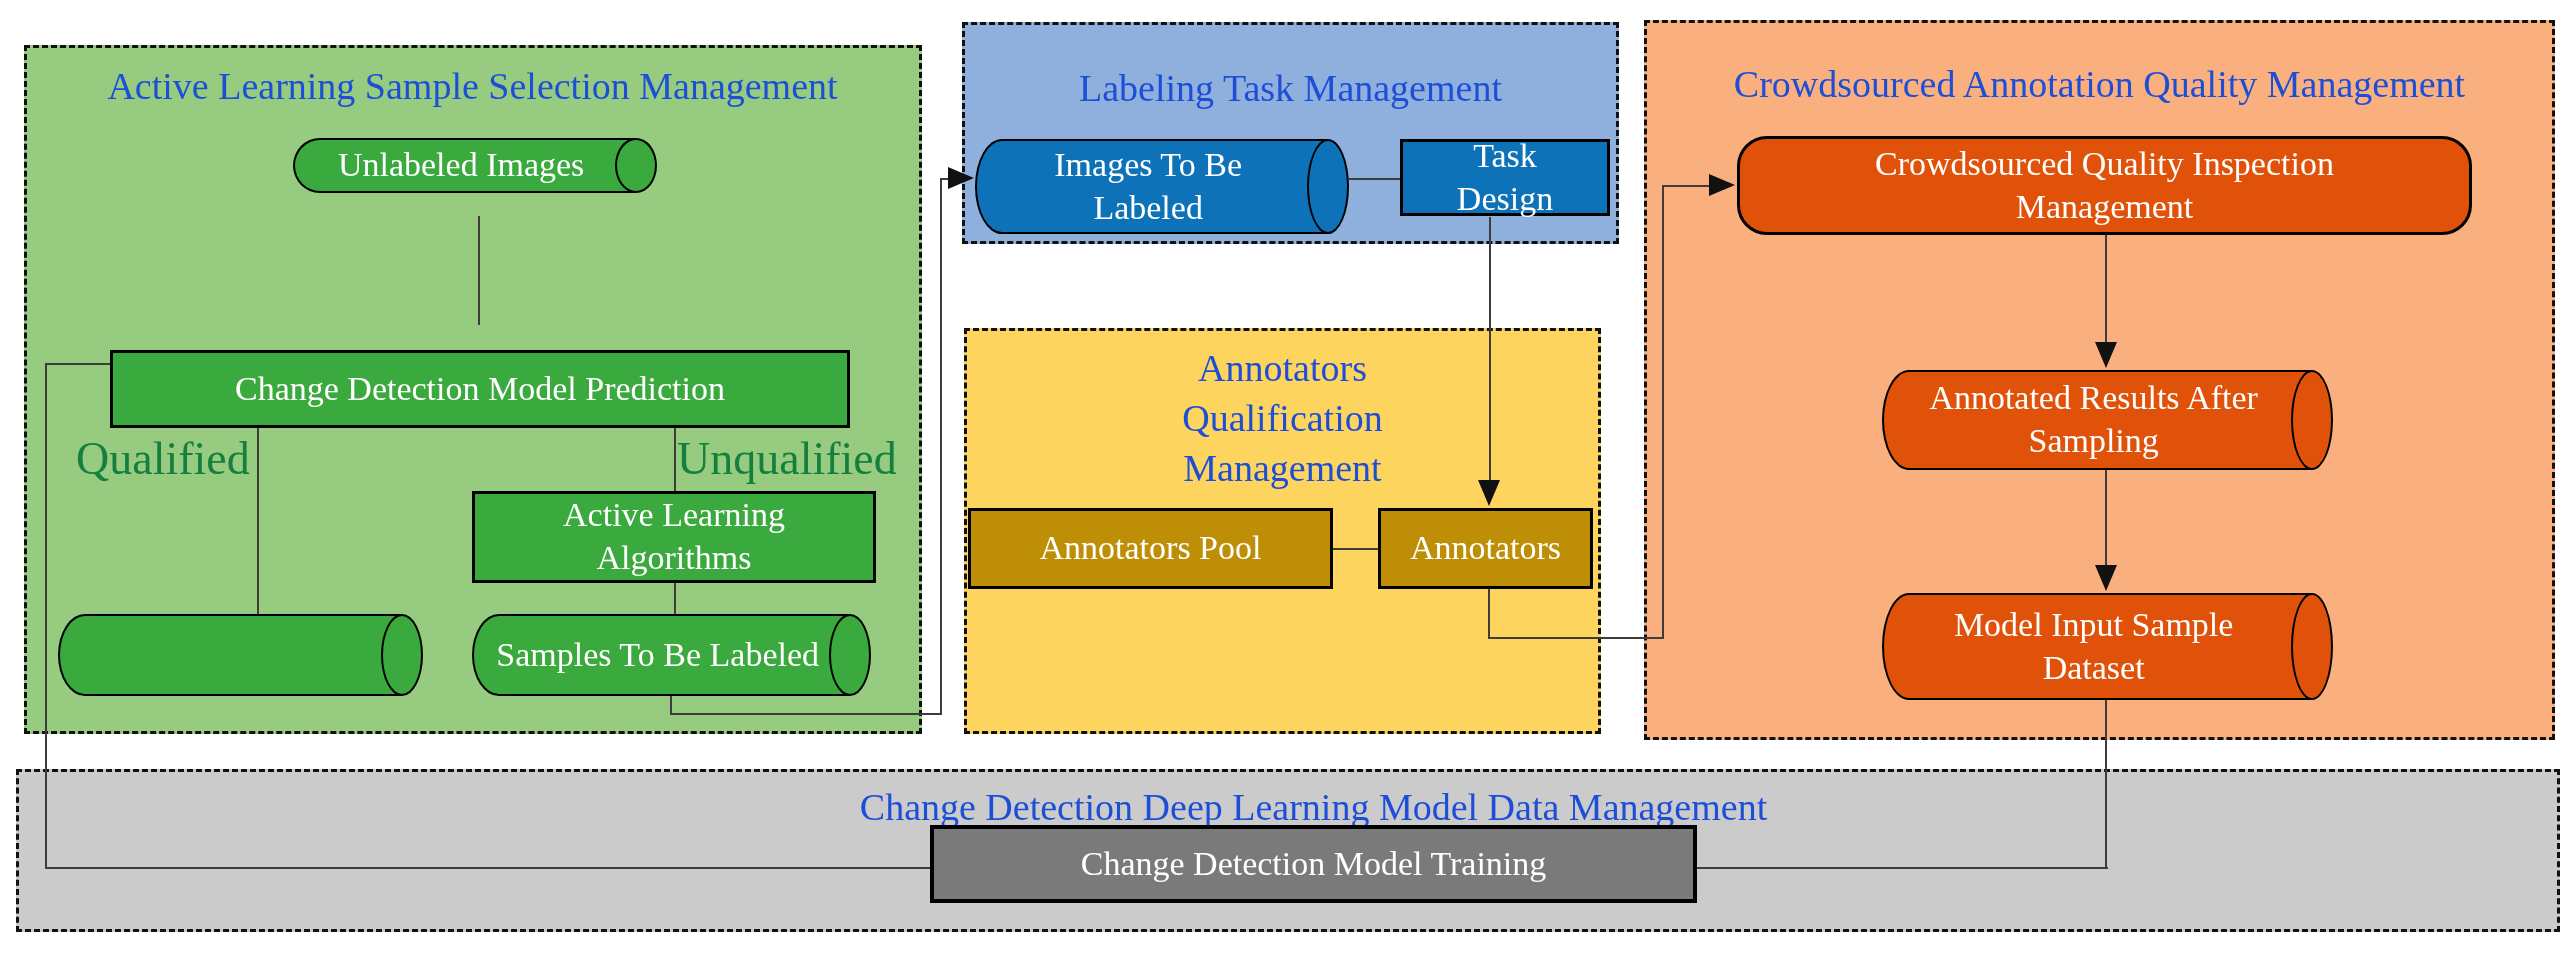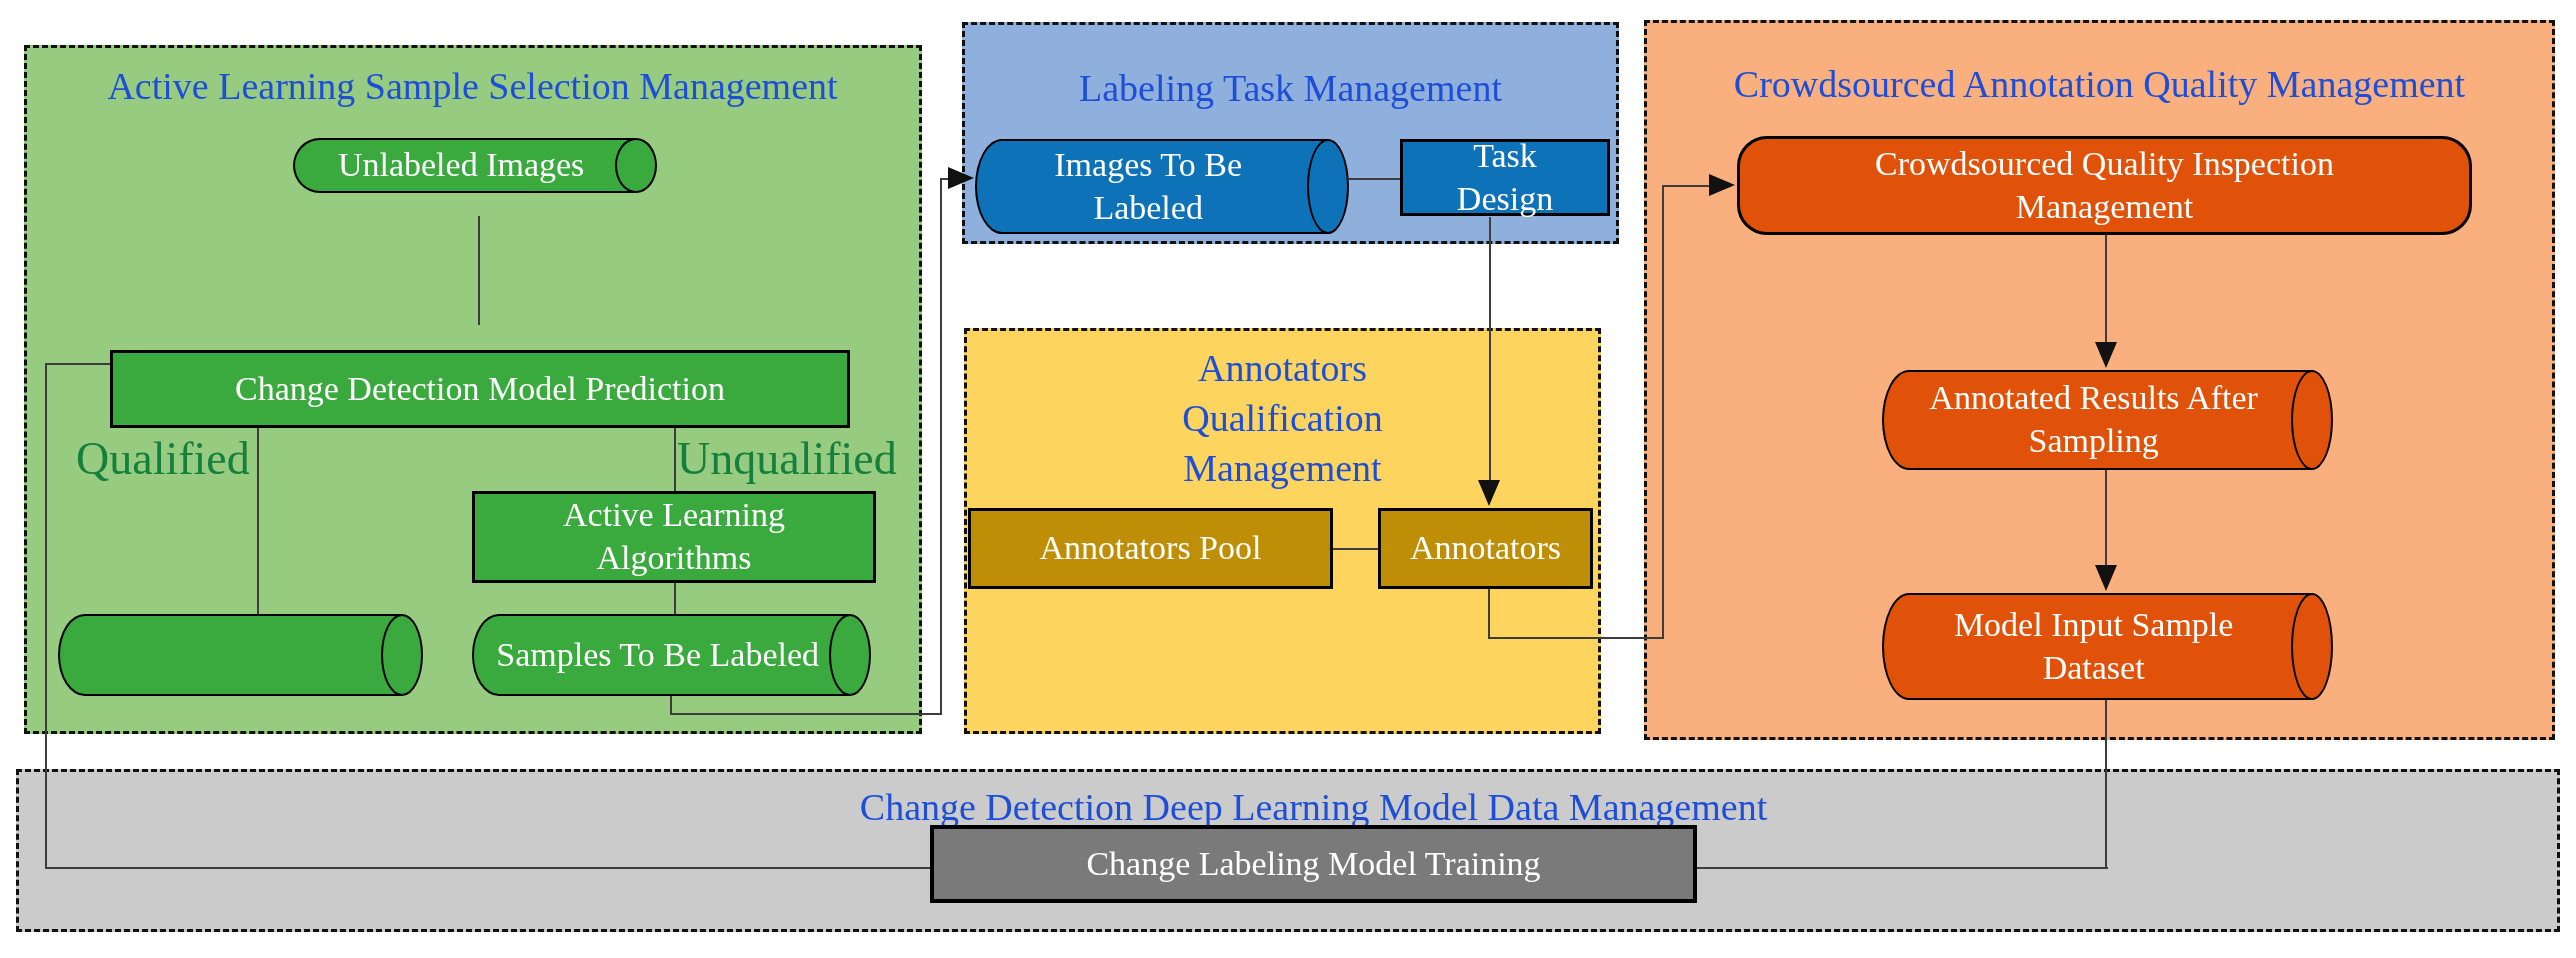--- a/index.html
+++ b/index.html
@@ -164,17 +164,17 @@
   </div>
 
   <div class="node cyl orange" style="left:1882px;top:593px;width:451px;height:107px;">
     <div class="body"></div>
     <div class="cap"></div>
     <span class="lbl">Model Input Sample
 Dataset</span>
   </div>
 
   <div class="node rect grayn" style="left:930px;top:825px;width:767px;height:78px;">
-    <span>Change Labeling Model Training</span>
+    <span>Change Detection Model Training</span>
   </div>
 
 </div>
 
 
 </body></html>

